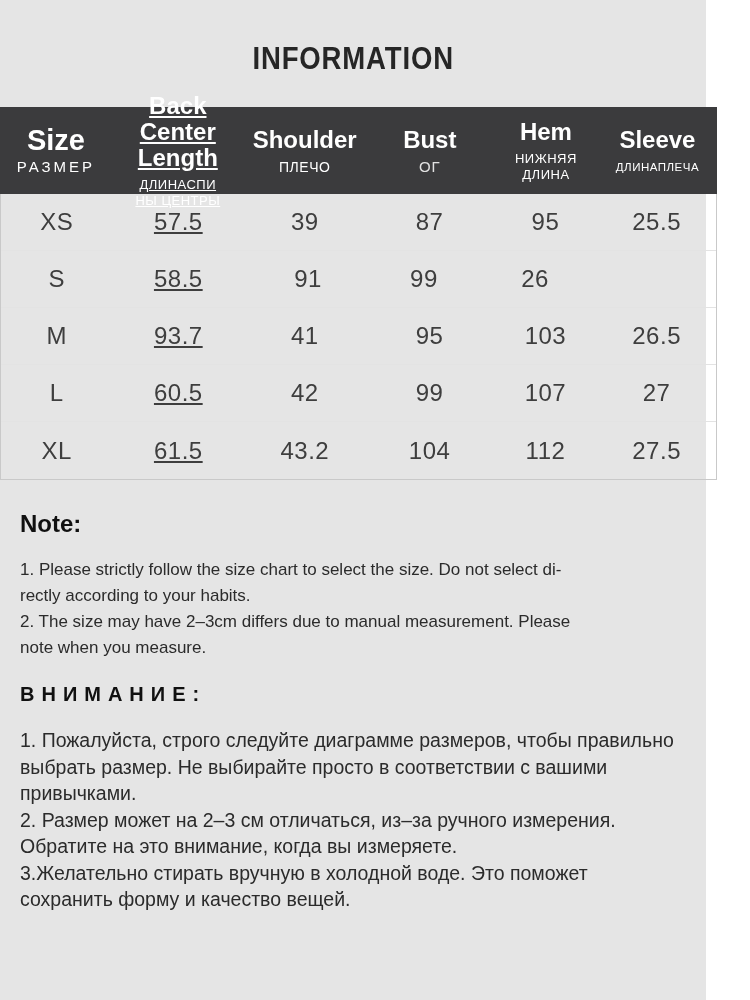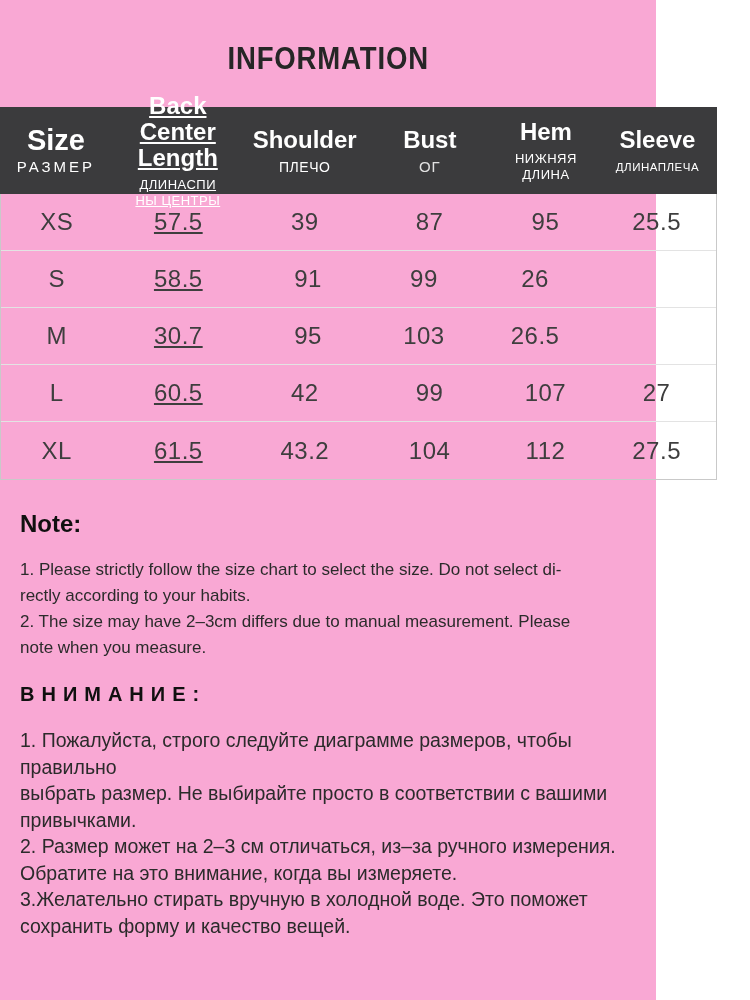--- a/index.html
+++ b/index.html
@@ -3,21 +3,21 @@
 <meta charset="utf-8">
 <style>
   * { margin:0; padding:0; box-sizing:border-box; }
   html,body { background:#ffffff; }
   body {
     width:750px; height:1000px;
     font-family:"Liberation Sans", sans-serif;
     color:#2e2e2e;
     overflow:hidden;
   }
-  .page { width:656px; height:1000px; background:#f9a8d4; position:relative; }
+  .page { width:706px; height:1000px; background:#e5e5e5; position:relative; }
 
   
   .title-wrap { padding-top:40px; text-align:center; }
   .title-wrap .title {
     display:inline-block;
     transform:scaleX(0.86);
     font-size:32px;
     font-weight:700;
     letter-spacing:1px;
     color:#262626;
@@ -133,21 +133,22 @@
         </div>
         <div class="trow">
           <div class="cell c0">S</div>
           <div class="cell c1">58.5</div>
           <div class="cell c3">91</div>
           <div class="cell c4">99</div>
           <div class="cell c5">26</div>
         </div>
         <div class="trow">
           <div class="cell c0">M</div>
-          <div class="cell c1">30.7</div>
+          <div class="cell c1">93.7</div>
+          <div class="cell c2">41</div>
           <div class="cell c3">95</div>
           <div class="cell c4">103</div>
           <div class="cell c5">26.5</div>
         </div>
         <div class="trow">
           <div class="cell c0">L</div>
           <div class="cell c1">60.5</div>
           <div class="cell c2">42</div>
           <div class="cell c3">99</div>
           <div class="cell c4">107</div>

